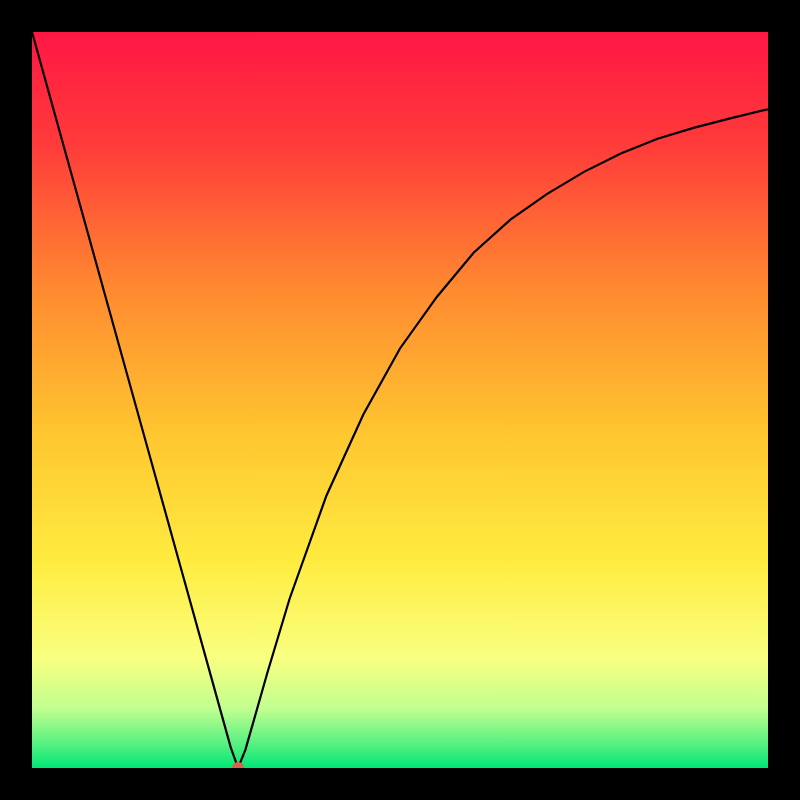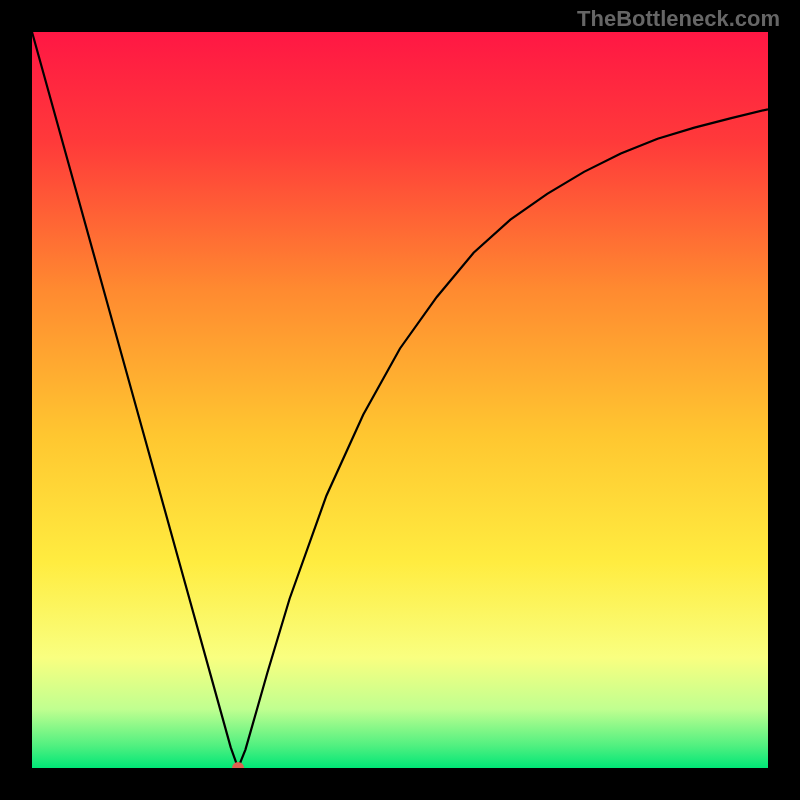--- a/index.html
+++ b/index.html
@@ -36,21 +36,20 @@
   .plot-area svg {
     width: 100%;
     height: 100%;
     display: block;
   }
 </style>
 </head>
 <body>
 
 <div class="container">
-  <div class="watermark">TheBottleneck.com</div>
   <div class="plot-area">
     <svg viewBox="0 0 736 736">
       <defs>
         <linearGradient id="bg-grad" x1="0" y1="0" x2="0" y2="1">
             <stop offset="0%" stop-color="#ff1744"></stop>
             <stop offset="15%" stop-color="#ff3a3a"></stop>
             <stop offset="35%" stop-color="#ff8a30"></stop>
             <stop offset="55.00000000000001%" stop-color="#ffc730"></stop>
             <stop offset="72%" stop-color="#ffec40"></stop>
             <stop offset="85%" stop-color="#f9ff80"></stop>

